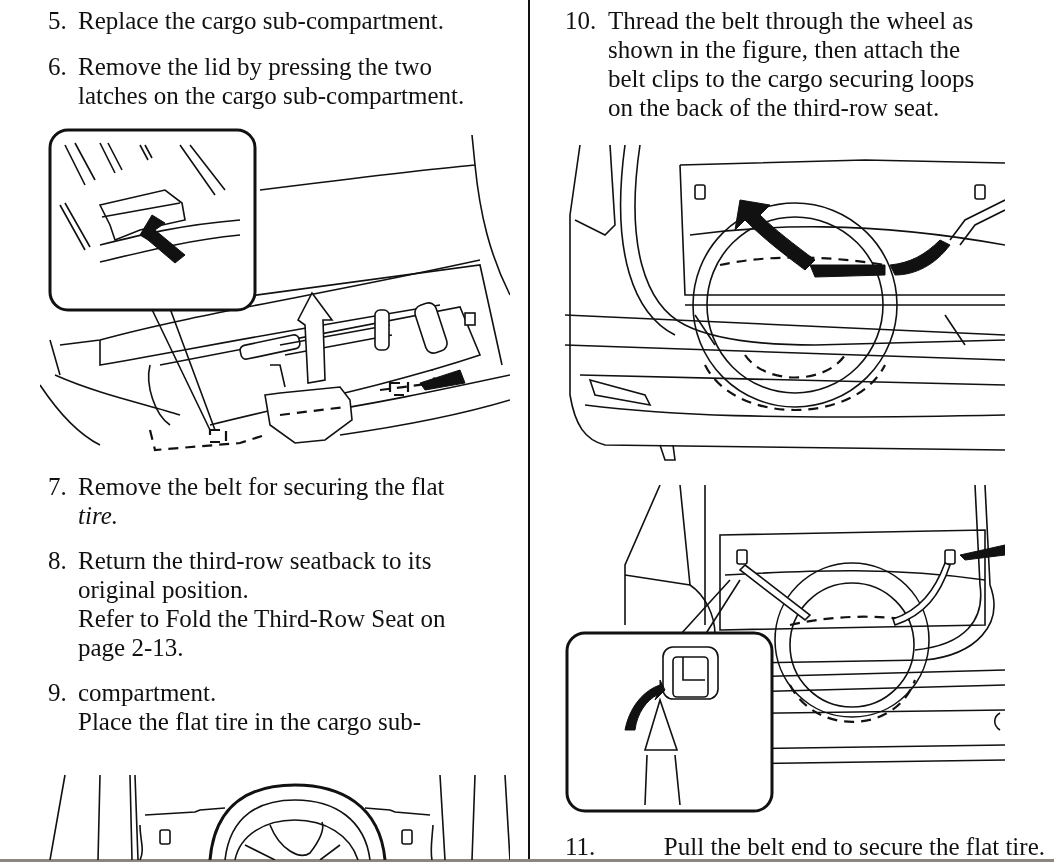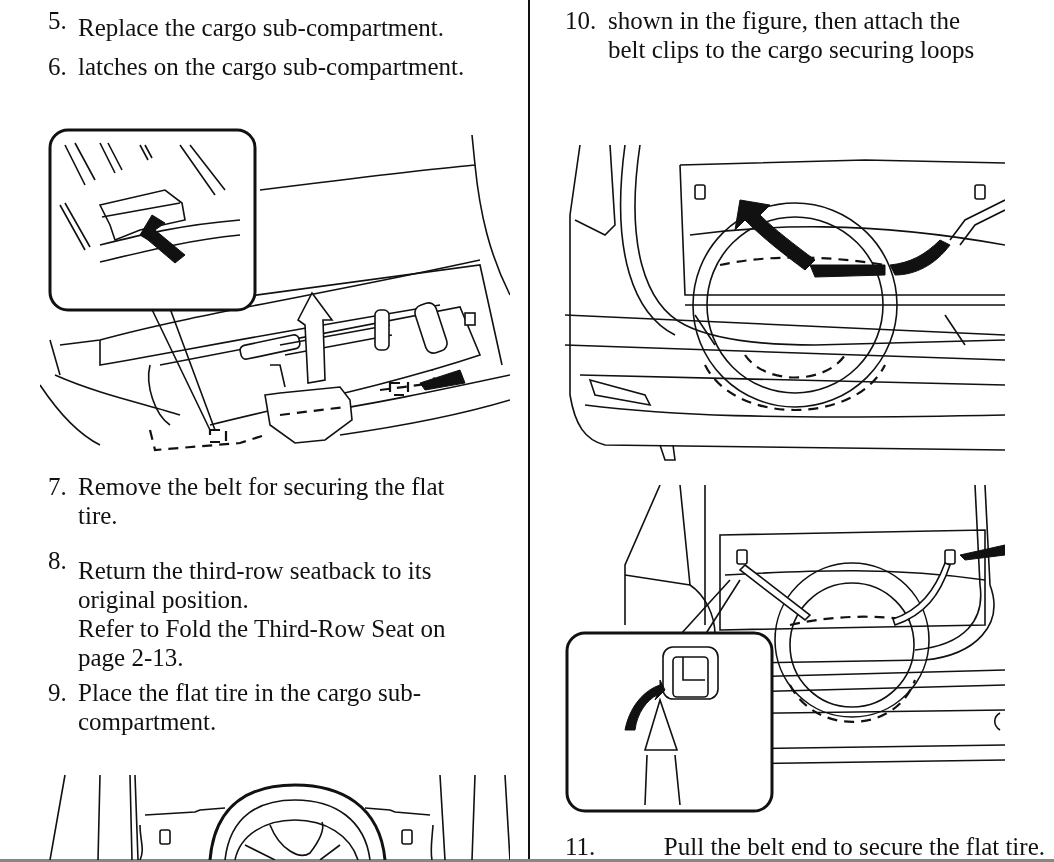--- a/index.html
+++ b/index.html
@@ -18,25 +18,26 @@
   svg .wht { fill: #fff; stroke: #111; stroke-width: 1.6; }
 </style>
 </head>
 <body>
 
 <div class="col-divider"></div>
 <div class="bottom-rule"></div>
 
 <div class="step" style="left:48px; top:6px; width:460px;">
   <span class="num">5.</span>
-  <span class="txt" style="padding-left:30px;margin-top:7px;">Replace the cargo sub-compartment.</span>
+  <span class="txt" style="padding-left:30px;">Replace the cargo sub-compartment.</span>
 </div>
 
 <div class="step" style="left:48px; top:52px; width:470px;">
   <span class="num">6.</span>
+  <span class="txt" style="padding-left:30px;">Remove the lid by pressing the two</span>
   <span class="txt" style="padding-left:30px;">latches on the cargo sub-compartment.</span>
 </div>
 
 <svg class="fig" style="left:40px; top:125px;" width="470" height="330" viewBox="0 0 470 330">
 
   <path class="ln" d="M220 65 C300 55 380 45 435 40 L432 10"></path>
   <path class="ln" d="M435 40 C440 90 450 130 470 170"></path>
   <path class="ln" d="M15 250 C60 270 110 280 140 290"></path>
   <path class="ln" d="M10 215 L20 250 M20 220 L60 215 C150 190 280 170 440 135"></path>
   <path class="ln" d="M60 215 L60 240 C120 230 220 210 400 180"></path>
@@ -74,55 +75,57 @@
     <path class="ln" d="M60 120 C100 110 140 100 200 95 M60 137 C110 125 150 115 200 110"></path>
     <path class="wht" d="M60 80 L125 65 L142 78 L145 95 L100 105 L75 115 L70 100 Z"></path>
     <path class="ln" d="M62 92 L140 78"></path>
     <path class="blk" d="M100 110 L112 90 L125 98 L115 105 L145 130 L135 138 L108 115 Z"></path>
   </g>
 </svg>
 
 <div class="step" style="left:48px; top:472px; width:470px;">
   <span class="num">7.</span>
   <span class="txt" style="padding-left:30px;">Remove the belt for securing the flat</span>
-  <span class="txt" style="padding-left:30px;">tire.</span>
+  <span class="txt" style="padding-left:30px;font-style:italic;">tire.</span>
 </div>
 
 <div class="step" style="left:48px; top:546px; width:470px;">
   <span class="num">8.</span>
-  <span class="txt" style="padding-left:30px;margin-top:10px;">Return the third-row seatback to its</span>
+  <span class="txt" style="padding-left:30px;">Return the third-row seatback to its</span>
   <span class="txt" style="padding-left:30px;">original position.</span>
   <span class="txt" style="padding-left:30px;">Refer to Fold the Third-Row Seat on</span>
   <span class="txt" style="padding-left:30px;">page 2-13.</span>
 </div>
 
 <div class="step" style="left:48px; top:678px; width:470px;">
   <span class="num">9.</span>
+  <span class="txt" style="padding-left:30px;">compartment.</span>
   <span class="txt" style="padding-left:30px;">Place the flat tire in the cargo sub-</span>
-  <span class="txt" style="padding-left:30px;">compartment.</span>
 </div>
 
 <svg class="fig" style="left:40px; top:760px;" width="470" height="100" viewBox="0 0 470 100">
   <path class="ln" d="M25 15 L10 100 M60 15 L58 100 M90 15 L92 100 M95 15 L98 100"></path>
   <path class="ln" d="M435 15 L432 100 M465 15 L470 100 M400 15 L405 100"></path>
   <path class="ln" d="M105 55 L155 52 L160 50 L185 48 M325 48 L350 50 L355 52 L390 55"></path>
   <path class="ln" d="M100 65 C100 80 105 90 100 100 M393 65 C392 80 390 90 392 100"></path>
   <path class="thick" d="M170 100 C175 40 215 25 255 25 C300 25 340 45 345 100"></path>
   <path class="ln" d="M185 100 C190 55 220 40 255 40 C295 40 325 60 330 100"></path>
   <path class="ln" d="M195 100 C200 75 225 60 255 60 C285 60 310 75 318 100"></path>
   <path class="ln" d="M230 65 C240 90 260 100 270 93 C280 80 285 70 282 62"></path>
   <path class="ln" d="M205 85 L235 100 M300 85 L280 100"></path>
   <rect class="wht" x="120" y="70" width="10" height="14" rx="2"></rect>
   <rect class="wht" x="362" y="70" width="10" height="14" rx="2"></rect>
 </svg>
 
 <div class="step" style="left:565px; top:6px; width:480px;">
   <span class="num">10.</span>
+  <span class="txt" style="padding-left:43px;">Thread the belt through the wheel as</span>
   <span class="txt" style="padding-left:43px;font-family:Liberation Serif, serif;">shown in the figure, then attach the</span>
   <span class="txt" style="padding-left:43px;">belt clips to the cargo securing loops</span>
+  <span class="txt" style="padding-left:43px;">on the back of the third-row seat.</span>
 </div>
 
 <svg class="fig" style="left:565px; top:145px;" width="440" height="320" viewBox="0 0 440 320">
   <path class="ln" d="M15 0 L5 70 L5 250 C10 280 20 295 40 300 L440 305"></path>
   <path class="ln" d="M45 0 L50 80 L40 90 L10 75"></path>
   <path class="ln" d="M75 0 C60 100 80 160 120 180 C150 195 200 200 250 200 L440 195"></path>
   <path class="ln" d="M60 0 C45 110 70 170 110 190"></path>
   <path class="ln" d="M115 20 L300 15 L440 18 M115 20 L120 150 L440 150"></path>
   <path class="ln" d="M125 90 C200 80 300 75 440 100"></path>
   <path class="ln" d="M120 160 L440 160 M130 170 L150 200 M380 170 L400 200"></path>

